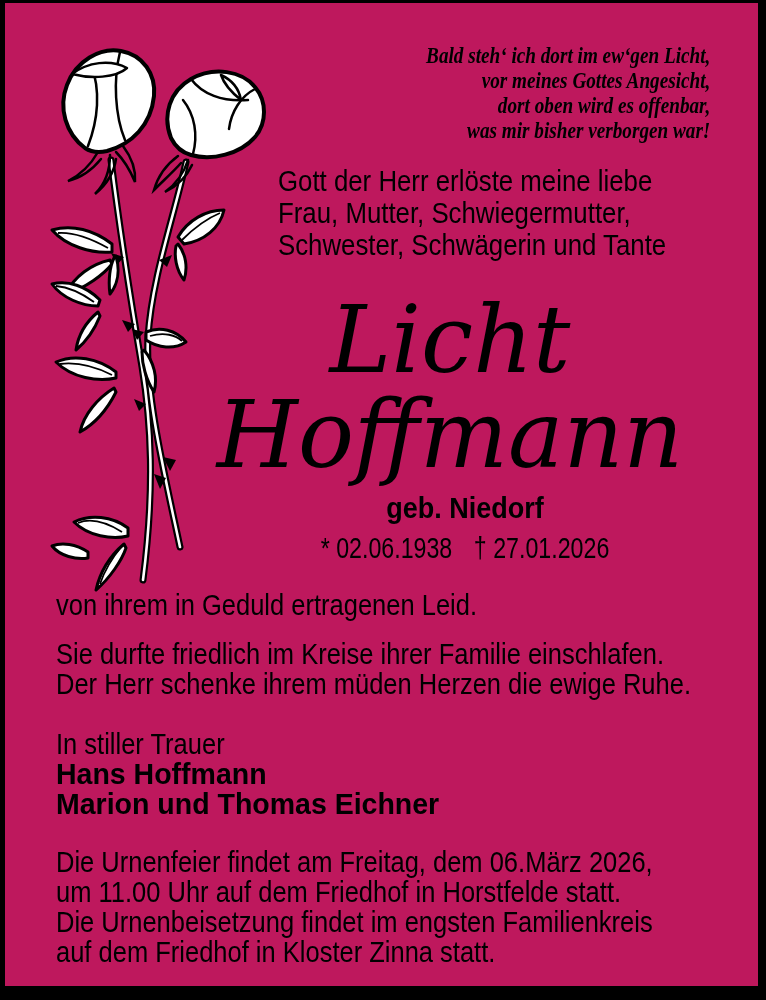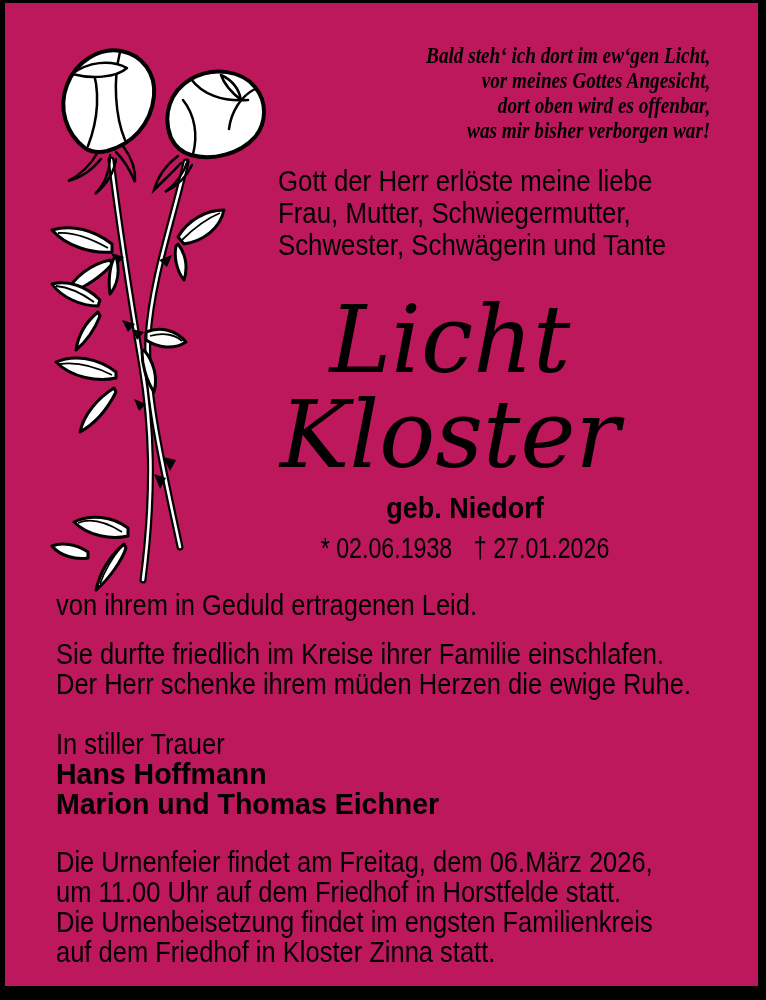--- a/index.html
+++ b/index.html
@@ -147,21 +147,21 @@
   </div>
 
   <div class="abs intro">
     <div>Gott der Herr erlöste meine liebe</div>
     <div>Frau, Mutter, Schwiegermutter,</div>
     <div>Schwester, Schwägerin und Tante</div>
   </div>
 
   <div class="abs name-block">
     <div>Licht</div>
-    <div>Kloster</div>
+    <div>Hoffmann</div>
   </div>
 
   <div class="abs maiden">geb. Niedorf</div>
 
   <div class="abs dates">
     <span class="birth">* 02.06.1938</span><span class="death">† 27.01.2026</span>
   </div>
 
   <div class="abs bodyp p1">von ihrem in Geduld ertragenen Leid.</div>
 

